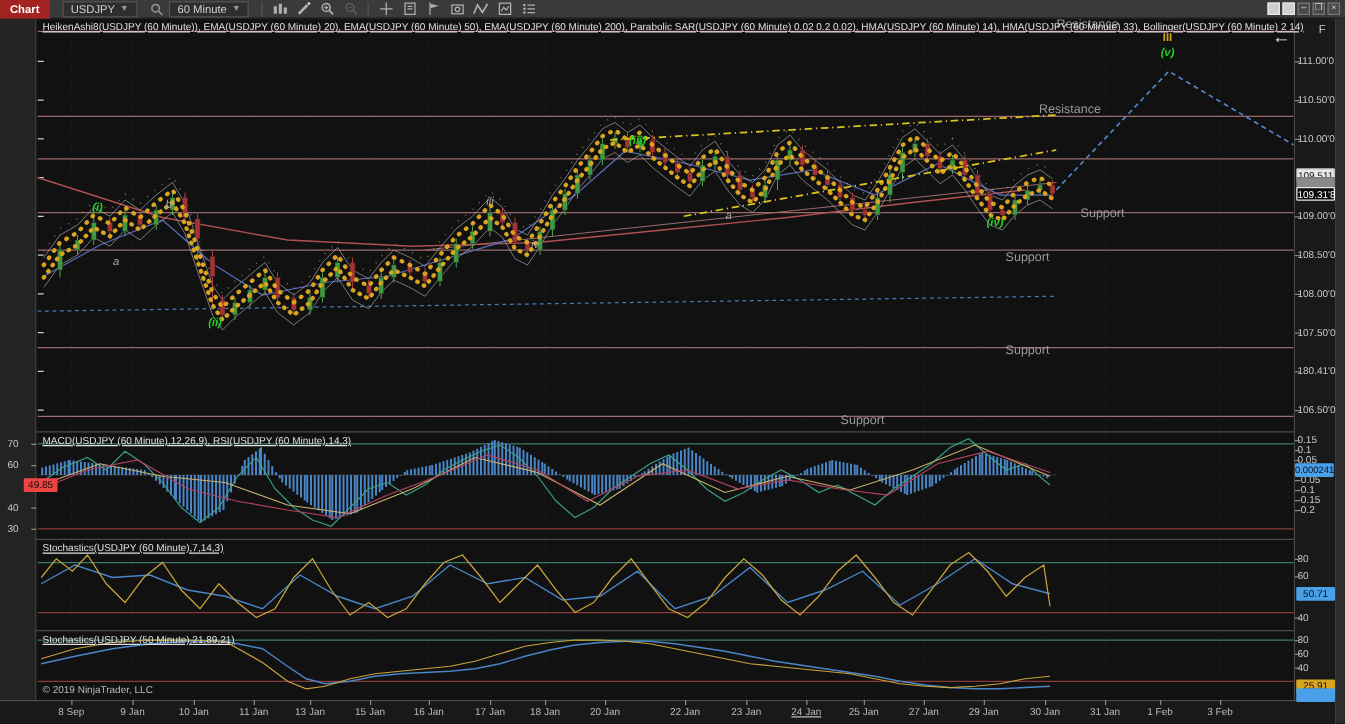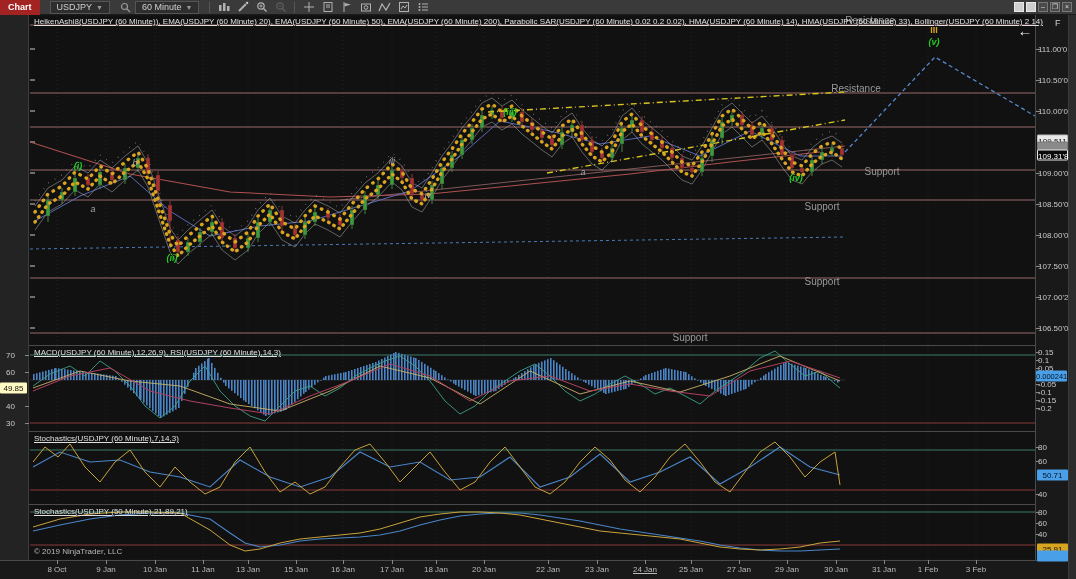--- a/index.html
+++ b/index.html
@@ -757,21 +757,21 @@
     <div class="axis-tick" style="left: 1038px; top: 111px; position: absolute;">110.00'0</div>
     <div class="axis-dash" style="left: 1036px; top: 111px; position: absolute;"></div>
     <div class="axis-tick" style="left: 1038px; top: 173px; position: absolute;">109.00'0</div>
     <div class="axis-dash" style="left: 1036px; top: 173px; position: absolute;"></div>
     <div class="axis-tick" style="left: 1038px; top: 204px; position: absolute;">108.50'0</div>
     <div class="axis-dash" style="left: 1036px; top: 204px; position: absolute;"></div>
     <div class="axis-tick" style="left: 1038px; top: 235px; position: absolute;">108.00'0</div>
     <div class="axis-dash" style="left: 1036px; top: 235px; position: absolute;"></div>
     <div class="axis-tick" style="left: 1038px; top: 266px; position: absolute;">107.50'0</div>
     <div class="axis-dash" style="left: 1036px; top: 266px; position: absolute;"></div>
-    <div class="axis-tick" style="left: 1038px; top: 297px; position: absolute;">107.00'2</div>
+    <div class="axis-tick" style="left: 1038px; top: 297px; position: absolute;">180.41'0</div>
     <div class="axis-dash" style="left: 1036px; top: 297px; position: absolute;"></div>
     <div class="axis-tick" style="left: 1038px; top: 328px; position: absolute;">106.50'0</div>
     <div class="axis-dash" style="left: 1036px; top: 328px; position: absolute;"></div>
     <div class="price-tag" style="left: 1037px; top: 140px; position: absolute; background: rgb(232, 232, 232); color: rgb(17, 17, 17); border: 1px solid rgb(187, 187, 187);">109.511</div>
     <div class="price-tag" style="left: 1037px; top: 147px; position: absolute; background: rgb(138, 138, 138); color: rgb(17, 17, 17); border: 1px solid rgb(119, 119, 119);"></div>
     <div class="price-tag" style="left: 1037px; top: 155px; position: absolute; background: rgb(10, 10, 10); color: rgb(255, 255, 255); border: 1px solid rgb(232, 232, 232);">109.31'8</div>
     <div class="axis-tick" style="left: 1038px; top: 352px; position: absolute;">0.15</div>
     <div class="axis-dash" style="left: 1036px; top: 352px; position: absolute;"></div>
     <div class="axis-tick" style="left: 1038px; top: 360px; position: absolute;">0.1</div>
     <div class="axis-dash" style="left: 1036px; top: 360px; position: absolute;"></div>
@@ -787,38 +787,38 @@
     <div class="axis-dash" style="left: 1036px; top: 408px; position: absolute;"></div>
     <div class="price-tag" style="left: 1036px; top: 376px; position: absolute; background: rgb(74, 160, 232); color: rgb(3, 19, 38); font-size: 7.5px;">0.000241</div>
     <div class="axis-tick" style="left: 6px; top: 355px; position: absolute; right: auto;">70</div>
     <div class="axis-dash" style="left: 25px; top: 355px; position: absolute;"></div>
     <div class="axis-tick" style="left: 6px; top: 372px; position: absolute; right: auto;">60</div>
     <div class="axis-dash" style="left: 25px; top: 372px; position: absolute;"></div>
     <div class="axis-tick" style="left: 6px; top: 406px; position: absolute; right: auto;">40</div>
     <div class="axis-dash" style="left: 25px; top: 406px; position: absolute;"></div>
     <div class="axis-tick" style="left: 6px; top: 423px; position: absolute; right: auto;">30</div>
     <div class="axis-dash" style="left: 25px; top: 423px; position: absolute;"></div>
-    <div class="price-tag" style="left: 0; top: 388px; position: absolute; background: #fef9c3; color: rgb(17, 17, 17); width: 27px;">49.85</div>
+    <div class="price-tag" style="left: 19px; top: 388px; position: absolute; background: #ef4444; color: rgb(17, 17, 17); width: 27px;">49.85</div>
     <div class="axis-tick" style="left: 1038px; top: 447px; position: absolute;">80</div>
     <div class="axis-dash" style="left: 1036px; top: 447px; position: absolute;"></div>
     <div class="axis-tick" style="left: 1038px; top: 461px; position: absolute;">60</div>
     <div class="axis-dash" style="left: 1036px; top: 461px; position: absolute;"></div>
     <div class="axis-tick" style="left: 1038px; top: 494px; position: absolute;">40</div>
     <div class="axis-dash" style="left: 1036px; top: 494px; position: absolute;"></div>
     <div class="axis-tick" style="left: 1038px; top: 512px; position: absolute;">80</div>
     <div class="axis-dash" style="left: 1036px; top: 512px; position: absolute;"></div>
     <div class="axis-tick" style="left: 1038px; top: 523px; position: absolute;">60</div>
     <div class="axis-dash" style="left: 1036px; top: 523px; position: absolute;"></div>
     <div class="axis-tick" style="left: 1038px; top: 534px; position: absolute;">40</div>
     <div class="axis-dash" style="left: 1036px; top: 534px; position: absolute;"></div>
     <div class="price-tag" style="left: 1037px; top: 475px; position: absolute; background: rgb(74, 160, 232); color: rgb(3, 19, 38);">50.71</div>
     <div class="price-tag" style="left: 1089px; top: 485px; position: absolute; background: #e5e5e5; color: rgb(17, 17, 17);">38.02</div>
     <div class="price-tag" style="left: 1037px; top: 549px; position: absolute; background: rgb(217, 165, 32); color: rgb(17, 17, 17);">25.91</div>
     <div class="price-tag" style="left: 1037px; top: 556px; position: absolute; background: rgb(74, 160, 232); color: rgb(3, 19, 38);"></div>
-    <div class="date-label" style="left: 57px; top: 565px; position: absolute;">8 Oct</div>
+    <div class="date-label" style="left: 57px; top: 565px; position: absolute;">8 Sep</div>
     <div class="date-tick" style="left: 57px; top: 560px; position: absolute;"></div>
     <div class="date-label" style="left: 106px; top: 565px; position: absolute; text-align: right;">9 Jan</div>
     <div class="date-tick" style="left: 106px; top: 560px; position: absolute;"></div>
     <div class="date-label" style="left: 155px; top: 565px; position: absolute;">10 Jan</div>
     <div class="date-tick" style="left: 155px; top: 560px; position: absolute;"></div>
     <div class="date-label" style="left: 203px; top: 565px; position: absolute;">11 Jan</div>
     <div class="date-tick" style="left: 203px; top: 560px; position: absolute;"></div>
     <div class="date-label" style="left: 248px; top: 565px; position: absolute;">13 Jan</div>
     <div class="date-tick" style="left: 248px; top: 560px; position: absolute;"></div>
     <div class="date-label" style="left: 296px; top: 565px; position: absolute;">15 Jan</div>

